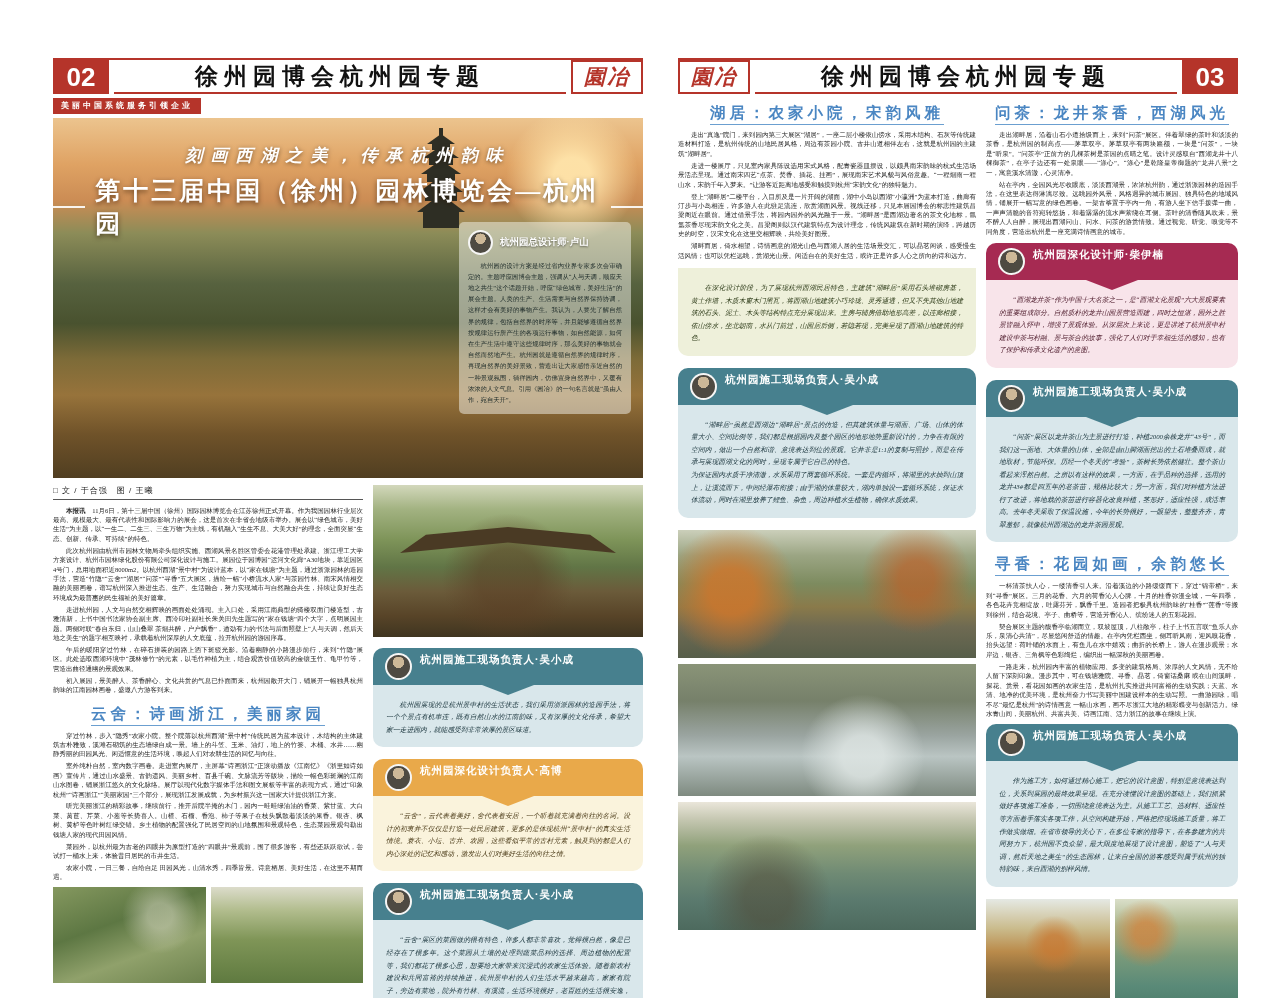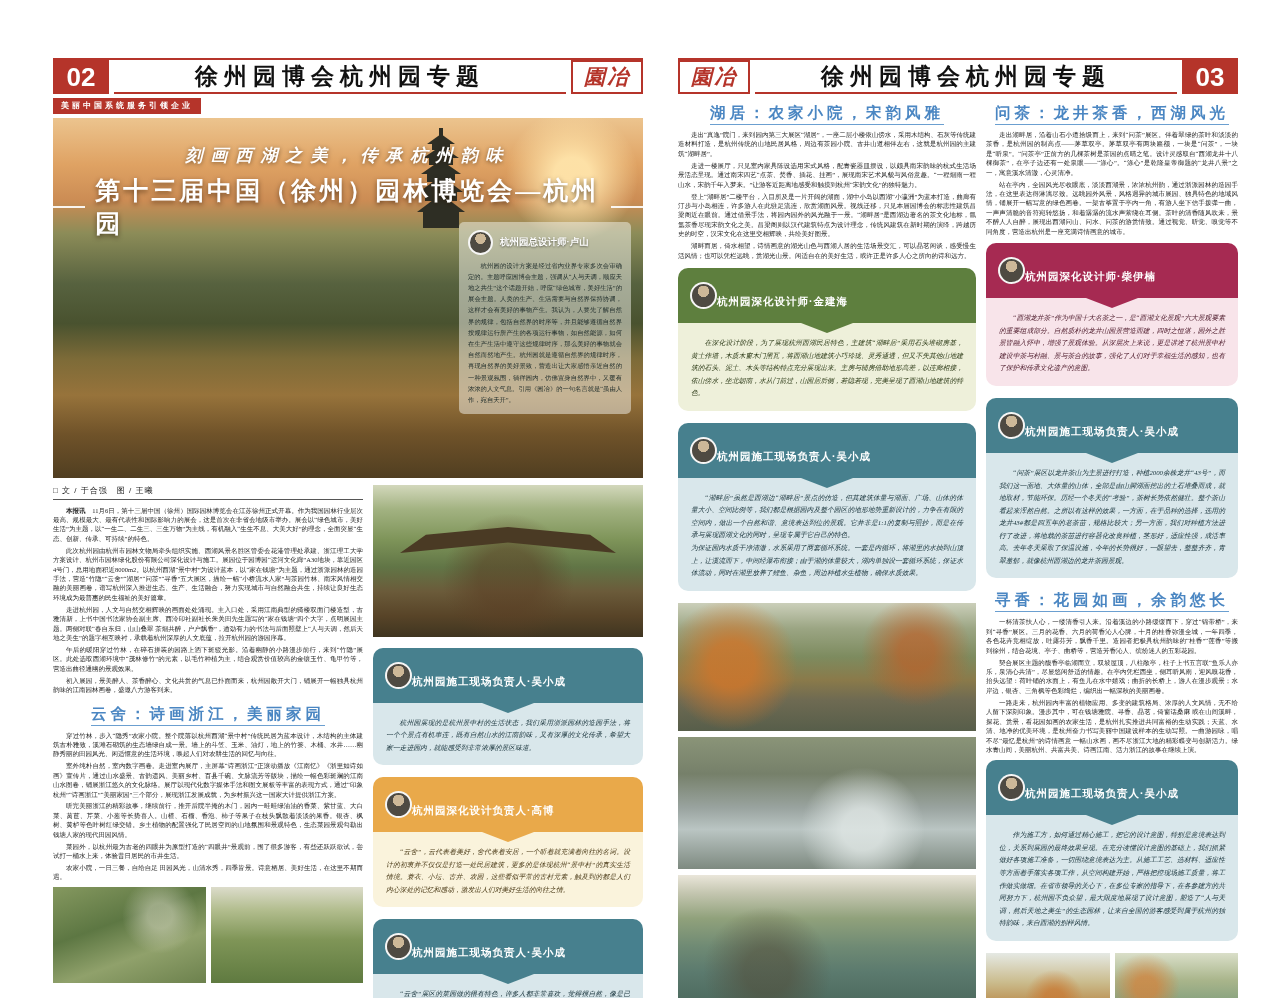--- a/index.html
+++ b/index.html
@@ -40,21 +40,21 @@
   .col-b { width:252px; }
 
   .byline { font:8px "Liberation Sans",sans-serif; color:#222; border-bottom:1px solid #555; padding-bottom:3px; margin-bottom:6px; letter-spacing:1px; }
   p.body { font-size:6.5px; line-height:1.45; text-align:justify; text-indent:2em; margin-bottom:2.5px; color:#252525; }
   p.body b { font-weight:bold; }
   .sec-h { text-align:center; margin:9px 0 6px; font-size:15.5px; font-weight:bold; letter-spacing:4px; color:#4a86c2; }
   .sec-h span { border-bottom:1.5px solid #6b9fd0; padding-bottom:3px; }
 
   
   .q { border-radius:10px; margin:0 0 12px; }
-  .q-head { position:relative; display:flex; align-items:flex-end; gap:0; padding:14px 12px; min-height:34px; border-radius:10px 10px 0 0; color:#fff; font:bold 10.5px "Liberation Sans",sans-serif; letter-spacing:1px; }
+  .q-head { position:relative; display:flex; align-items:flex-start; gap:8px; padding:5px 12px; min-height:34px; border-radius:10px 10px 0 0; color:#fff; font:bold 10.5px "Liberation Sans",sans-serif; letter-spacing:1px; }
   .q-head::after { content:""; position:absolute; left:50%; bottom:-10px; transform:translateX(-50%); border:solid transparent; border-width:10px 26px 0 26px; z-index:2; }
   .q-body { border-radius:0 0 10px 10px; padding:14px 13px 11px; }
   .q-body p { font-size:6.8px; line-height:1.85; text-align:justify; text-indent:2em; font-style:italic; color:#17323a; white-space:pre-line; }
   .q.teal  .q-head { background:#47808e; } .q.teal  .q-head::after { border-top-color:#47808e; } .q.teal  .q-body { background:#d9e7eb; }
   .q.yellow .q-head { background:#e9a94a; } .q.yellow .q-head::after { border-top-color:#e9a94a; } .q.yellow .q-body { background:#faf3dc; } .q.yellow .q-body p { color:#4a3a17; }
   .q.green .q-head { background:#5e7f3e; } .q.green .q-head::after { border-top-color:#5e7f3e; } .q.green .q-body { background:#eef0da; } .q.green .q-body p { color:#2c3a17; }
   .q.maroon .q-head { background:#a62a52; } .q.maroon .q-head::after { border-top-color:#a62a52; } .q.maroon .q-body { background:#f8e4ea; } .q.maroon .q-body p { color:#4a1728; }
 
   .avatar { flex:0 0 auto; width:27px; height:27px; border-radius:50%; border:2px solid rgba(255,255,255,.95);
     background: radial-gradient(circle at 50% 32%, #cdb898 0 29%, #4e4a42 30% 100%); }
@@ -208,24 +208,20 @@
 
     <div class="cols">
       <div class="col-a">
         <h2 class="sec-h" style="margin-top:2px"><span>湖居：农家小院，宋韵风雅</span></h2>
         <p class="body">走出“真逸”院门，来到园内第三大展区“湖居”，一座二层小楼依山傍水，采用木结构、石灰等传统建造材料打造，是杭州传统的山地民居风格，周边有茶园小院、古井山道相伴左右，这就是杭州园的主建筑“湖畔居”。</p>
         <p class="body">走进一楼展厅，只见室内家具陈设选用宋式风格，配青瓷器皿摆设，以颇具南宋韵味的杭式生活场景活态呈现。通过南宋四艺“点茶、焚香、插花、挂画”，展现南宋艺术风貌与风俗意趣。“一程烟雨一程山水，宋韵千年入梦来。”让游客近距离地感受和触摸到杭州“宋韵文化”的独特魅力。</p>
         <p class="body">登上“湖畔居”二楼平台，入目所及是一片开阔的湖面，湖中小岛以西湖“小瀛洲”为蓝本打造，曲廊有汀步与小岛相连，许多游人在此驻足流连，欣赏湖面风景。视线迁移，只见本届园博会的标志性建筑吕梁阁近在眼前。通过借景手法，将园内园外的风光融于一景。“湖畔居”是西湖边著名的茶文化地标，氤氲茶香尽现宋韵文化之美。吕梁阁则以汉代建筑特点为设计理念，传统风建筑在新时期的演绎，跨越历史的时空，汉宋文化在这里交相辉映，共绘美好图景。</p>
         <p class="body">湖畔而居，倚水相望，诗情画意的湖光山色与西湖人居的生活场景交汇，可以品茗闲谈，感受慢生活风情；也可以凭栏远眺，赏湖光山景。闲适自在的美好生活，或许正是许多人心之所向的诗和远方。</p>
 
         <div class="q green" style="margin-top:8px">
-          <div class="q-head">
-            <span class="avatar"></span>
-            <span>杭州园深化设计师·金建海</span>
-          </div>
           <div class="q-body">
               <p>在深化设计阶段，为了展现杭州西湖民居特色，主建筑“湖畔居”采用石头堆砌房基，黄土作墙，木质木窗木门黑瓦，将西湖山地建筑小巧玲珑、灵秀通透，但又不失其他山地建筑的石头、泥土、木头等结构特点充分展现出来。主房与辅房借助地形高差，以连廊相接，依山傍水，坐北朝南，水从门前过，山园居后侧，若隐若现，完美呈现了西湖山地建筑的特色。</p>
             </div>
         </div>
 
         <div class="q teal">
           <div class="q-head">
             <span class="avatar"></span>
             <span>杭州园施工现场负责人·吴小成</span>
           </div>

